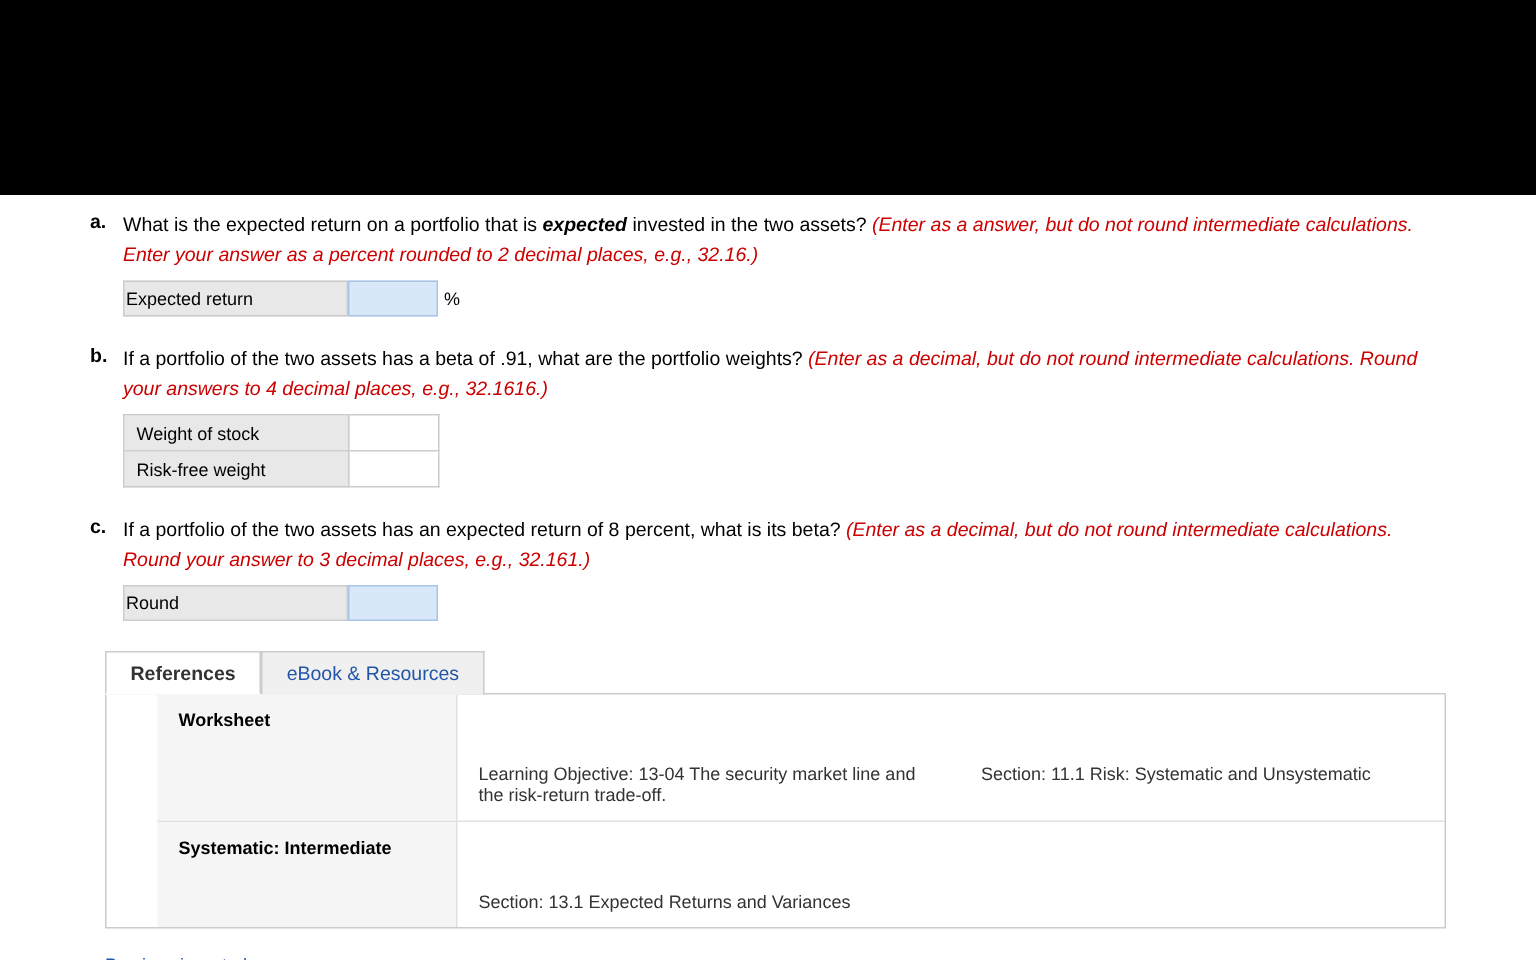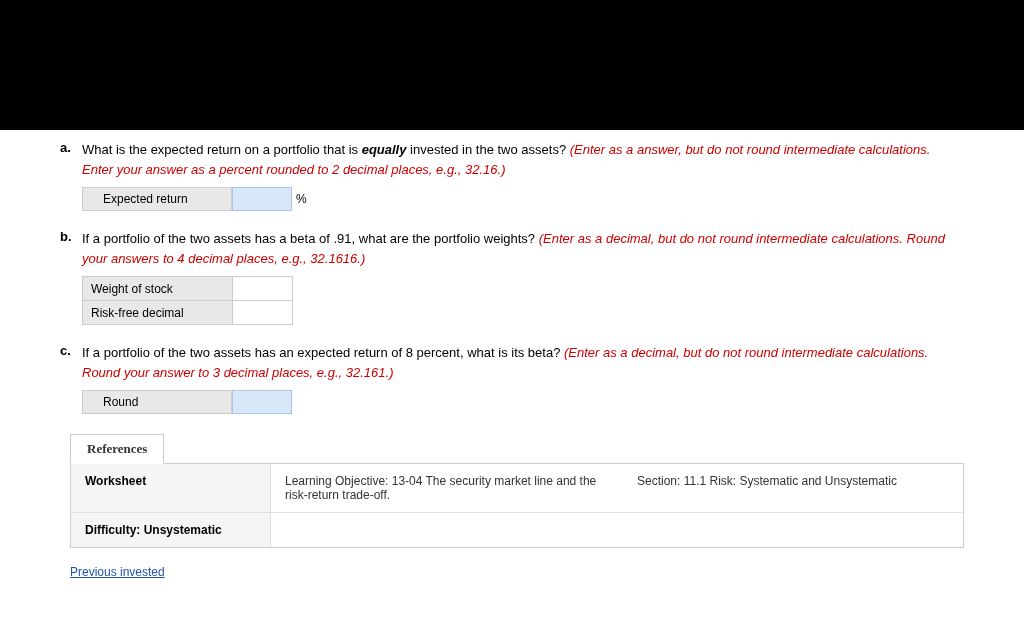--- a/index.html
+++ b/index.html
@@ -56,21 +56,21 @@
     .input-row {
       display: flex;
       align-items: center;
       margin-top: 6px;
       margin-left: 22px;
     }
 
     .input-label {
       background: #e8e8e8;
       border: 1px solid #ccc;
-      padding: 3px 20px;
+      padding: 3px 1px;
       font-size: 12px;
       min-width: 150px;
       height: 24px;
       display: flex;
       align-items: center;
       text-align: right;
     }
 
     .input-field {
       border: 1px solid #aac4e8;
@@ -123,21 +123,20 @@
 
     .references-section {
       margin-top: 20px;
       margin-left: 10px;
     }
 
     .references-tabs {
       display: flex;
       gap: 0;
       border-bottom: none;
-      font-family: Liberation Serif, serif;
     }
 
     .ref-tab {
       padding: 6px 16px;
       font-size: 13px;
       cursor: pointer;
       background: #f0f0f0;
       border: 1px solid #ccc;
       border-bottom: none;
       color: #2255aa;
@@ -146,20 +145,21 @@
     .ref-tab.active {
       background: #fff;
       font-weight: bold;
       color: #333;
       border-bottom: 1px solid #fff;
     }
 
     .references-content {
       border: 1px solid #ccc;
       margin-top: -1px;
+      padding-left: 34px;
     }
 
     .ref-row {
       display: flex;
       align-items: stretch;
       border-bottom: 1px solid #e0e0e0;
     }
 
     .ref-row:last-child {
       border-bottom: none;
@@ -178,20 +178,21 @@
       padding: 10px 14px;
       font-size: 12px;
       color: #333;
       flex: 1;
       display: flex;
       gap: 40px;
     }
 
     .ref-col {
       flex: 1;
+      margin-top: 36px;
     }
 
     .previous-attempt {
       margin-top: 16px;
       margin-left: 10px;
     }
 
     .previous-attempt a {
       color: #2255aa;
       font-size: 12px;
@@ -202,21 +203,21 @@
 <body>
 
 <div class="black-bar"></div>
 
 <div class="content-area">
 
   <div class="question-block">
     <div class="question-label">
       <span class="q-letter">a.</span>
       <span class="question-text">
-        What is the expected return on a portfolio that is <em><strong>equally</strong></em> invested in the two assets? <span class="highlight-red">(Enter as a <em>answer,</em> but do not round intermediate calculations. Enter your answer as a percent rounded to 2 decimal places, e.g., 32.16.)</span>
+        What is the expected return on a portfolio that is <em><strong>expected</strong></em> invested in the two assets? <span class="highlight-red">(Enter as a <em>answer,</em> but do not round intermediate calculations. Enter your answer as a percent rounded to 2 decimal places, e.g., 32.16.)</span>
       </span>
     </div>
     <div class="input-row">
       <div class="input-label">Expected return</div>
       <input class="input-field" type="text" value="" style="">
       <span class="input-suffix">%</span>
     </div>
   </div>
 
   <div class="question-block">
@@ -228,21 +229,21 @@
     </div>
     <table class="input-table">
       <tbody>
           <tr>
         <td class="label-cell">Weight of stock</td>
         <td class="value-cell">
           <input type="text" value="" style="">
         </td>
       </tr>
       <tr>
-        <td class="label-cell">Risk-free decimal</td>
+        <td class="label-cell">Risk-free weight</td>
         <td class="value-cell">
           <input type="text" value="" style="">
         </td>
       </tr>
     </tbody>
       </table>
   </div>
 
   <div class="question-block">
     <div class="question-label">
@@ -253,31 +254,36 @@
     </div>
     <div class="input-row">
       <div class="input-label">Round</div>
       <input class="input-field" type="text" value="" style="">
     </div>
   </div>
 
   <div class="references-section">
     <div class="references-tabs">
       <div class="ref-tab active">References</div>
+      <div class="ref-tab">eBook &amp; Resources</div>
     </div>
     <div class="references-content">
       <div class="ref-row">
         <div class="ref-row-label">Worksheet</div>
         <div class="ref-row-content">
           <div class="ref-col">Learning Objective: 13-04 The security market line and the risk-return trade-off.</div>
           <div class="ref-col">Section: 11.1 Risk: Systematic and Unsystematic</div>
         </div>
       </div>
       <div class="ref-row">
-        <div class="ref-row-label">Difficulty: Unsystematic</div>
+        <div class="ref-row-label">Systematic: Intermediate</div>
+        <div class="ref-row-content">
+          <div class="ref-col">Section: 13.1 Expected Returns and Variances</div>
+          <div class="ref-col"></div>
+        </div>
       </div>
     </div>
   </div>
 
   <div class="previous-attempt">
     <a href="#">Previous invested</a>
   </div>
 
 </div>
 

